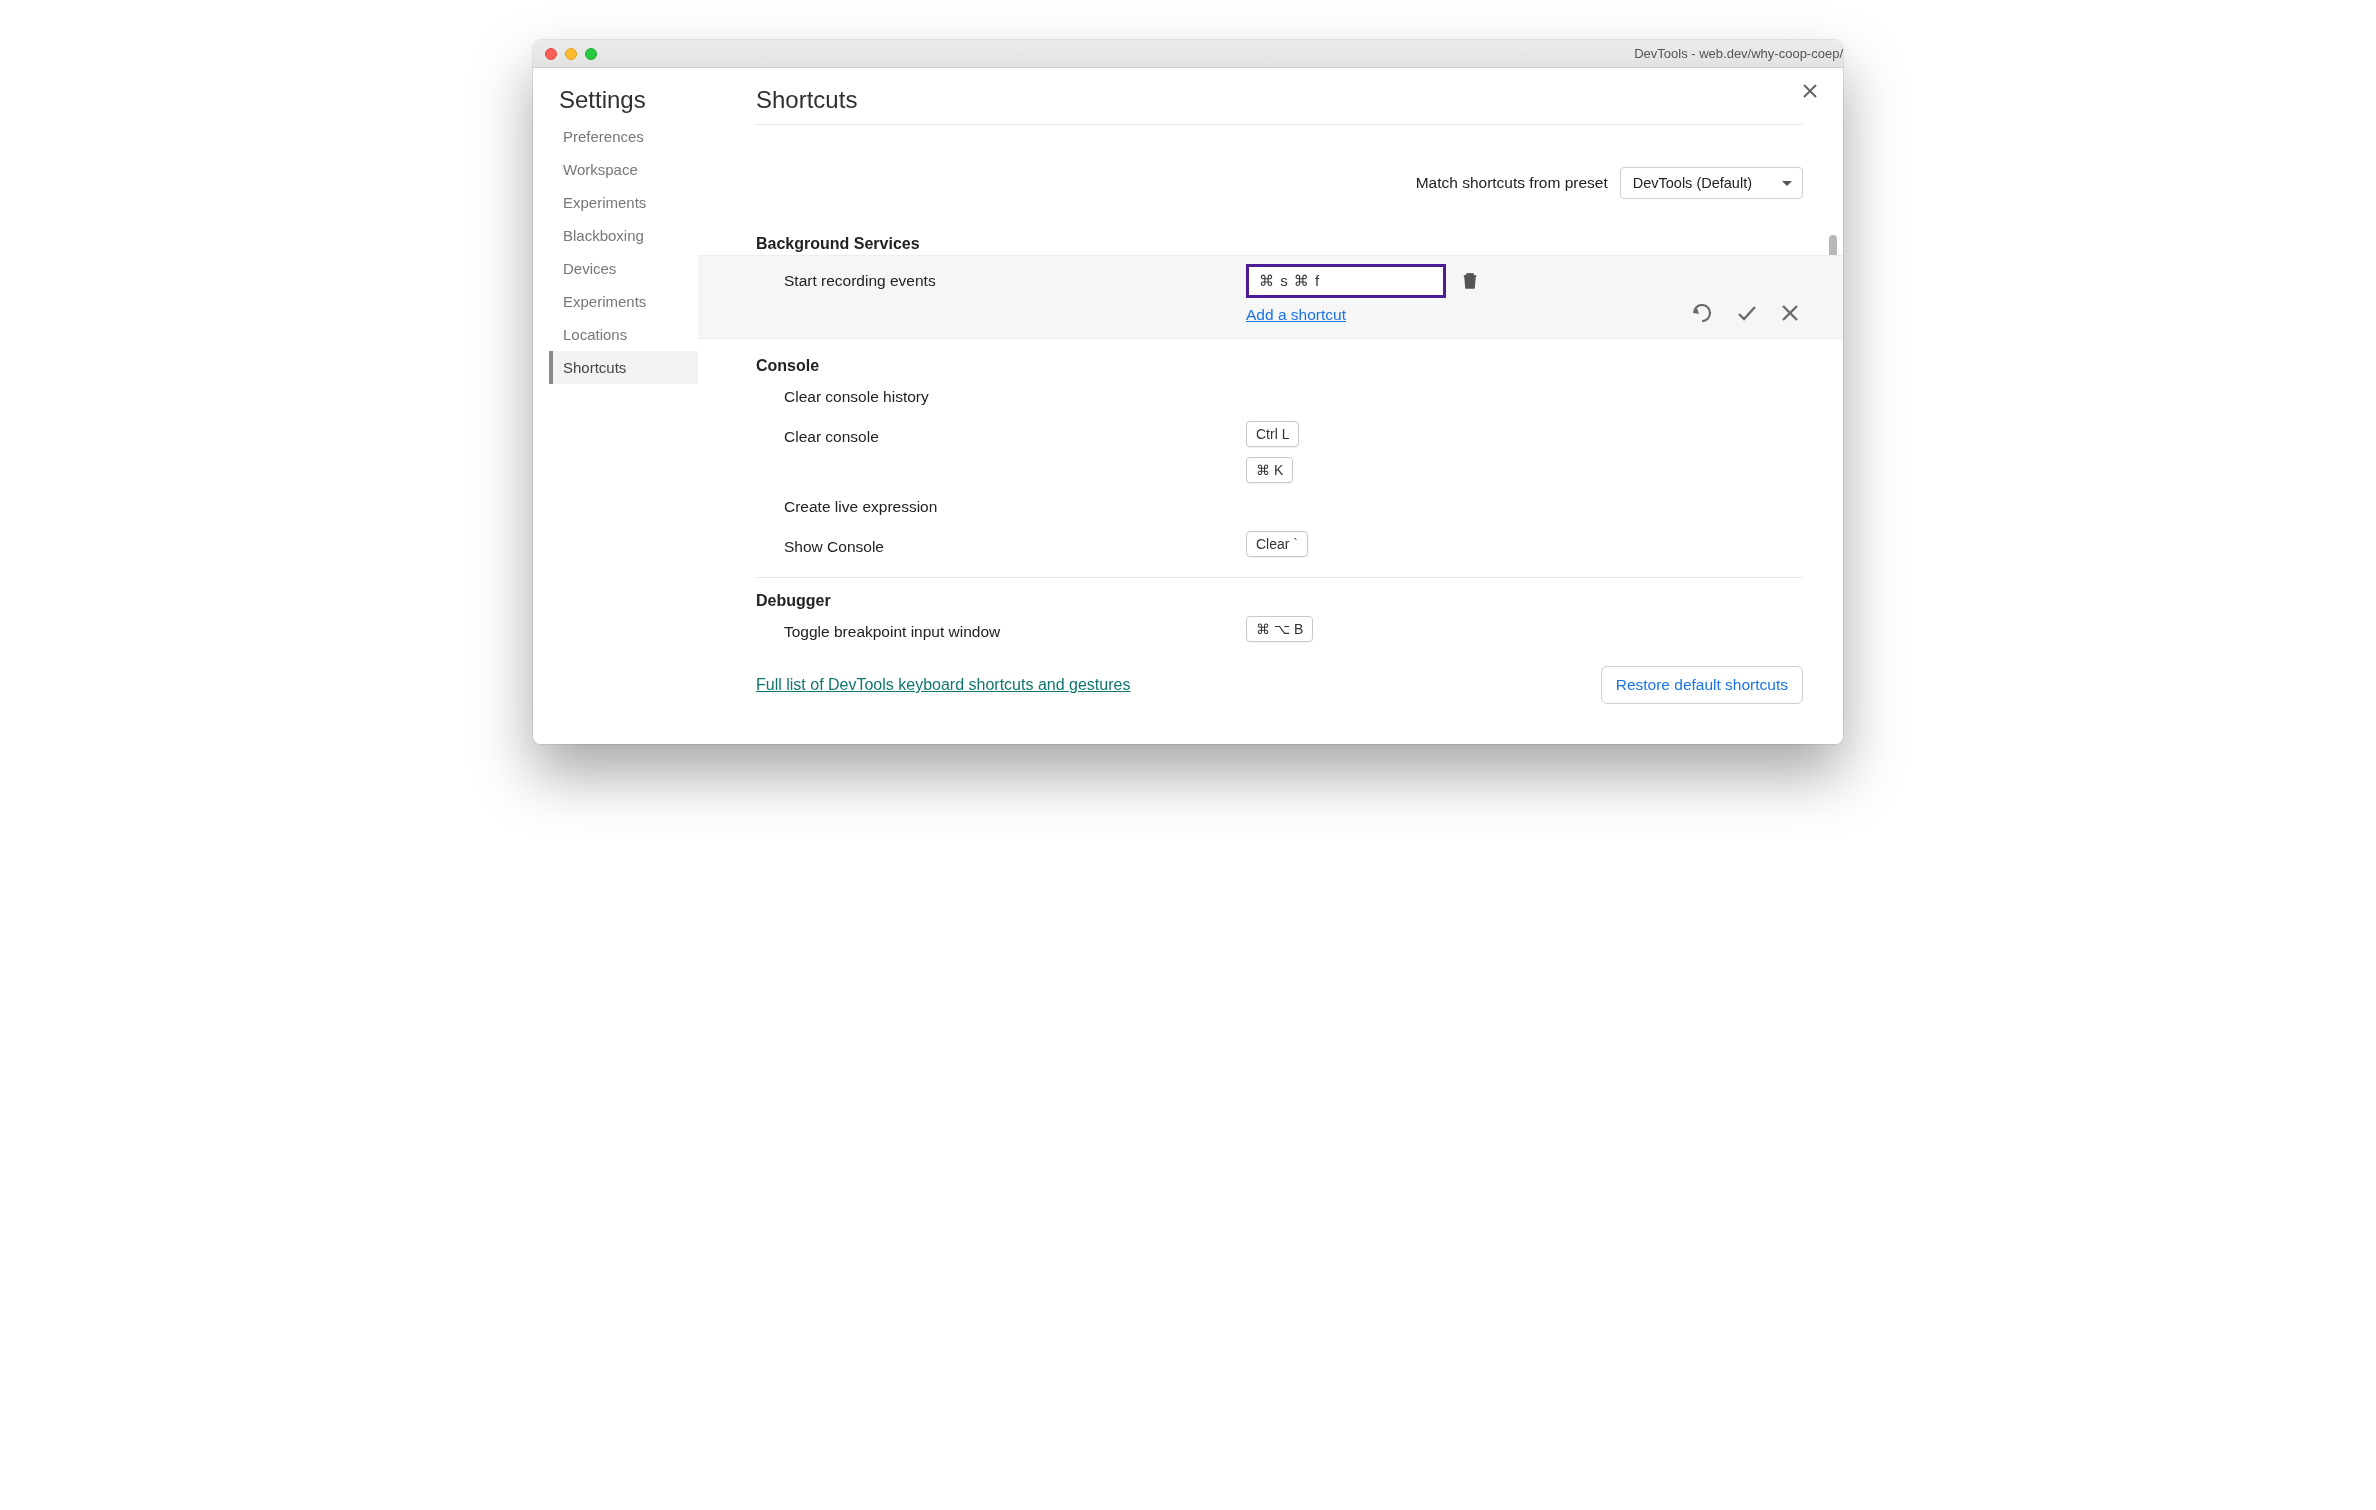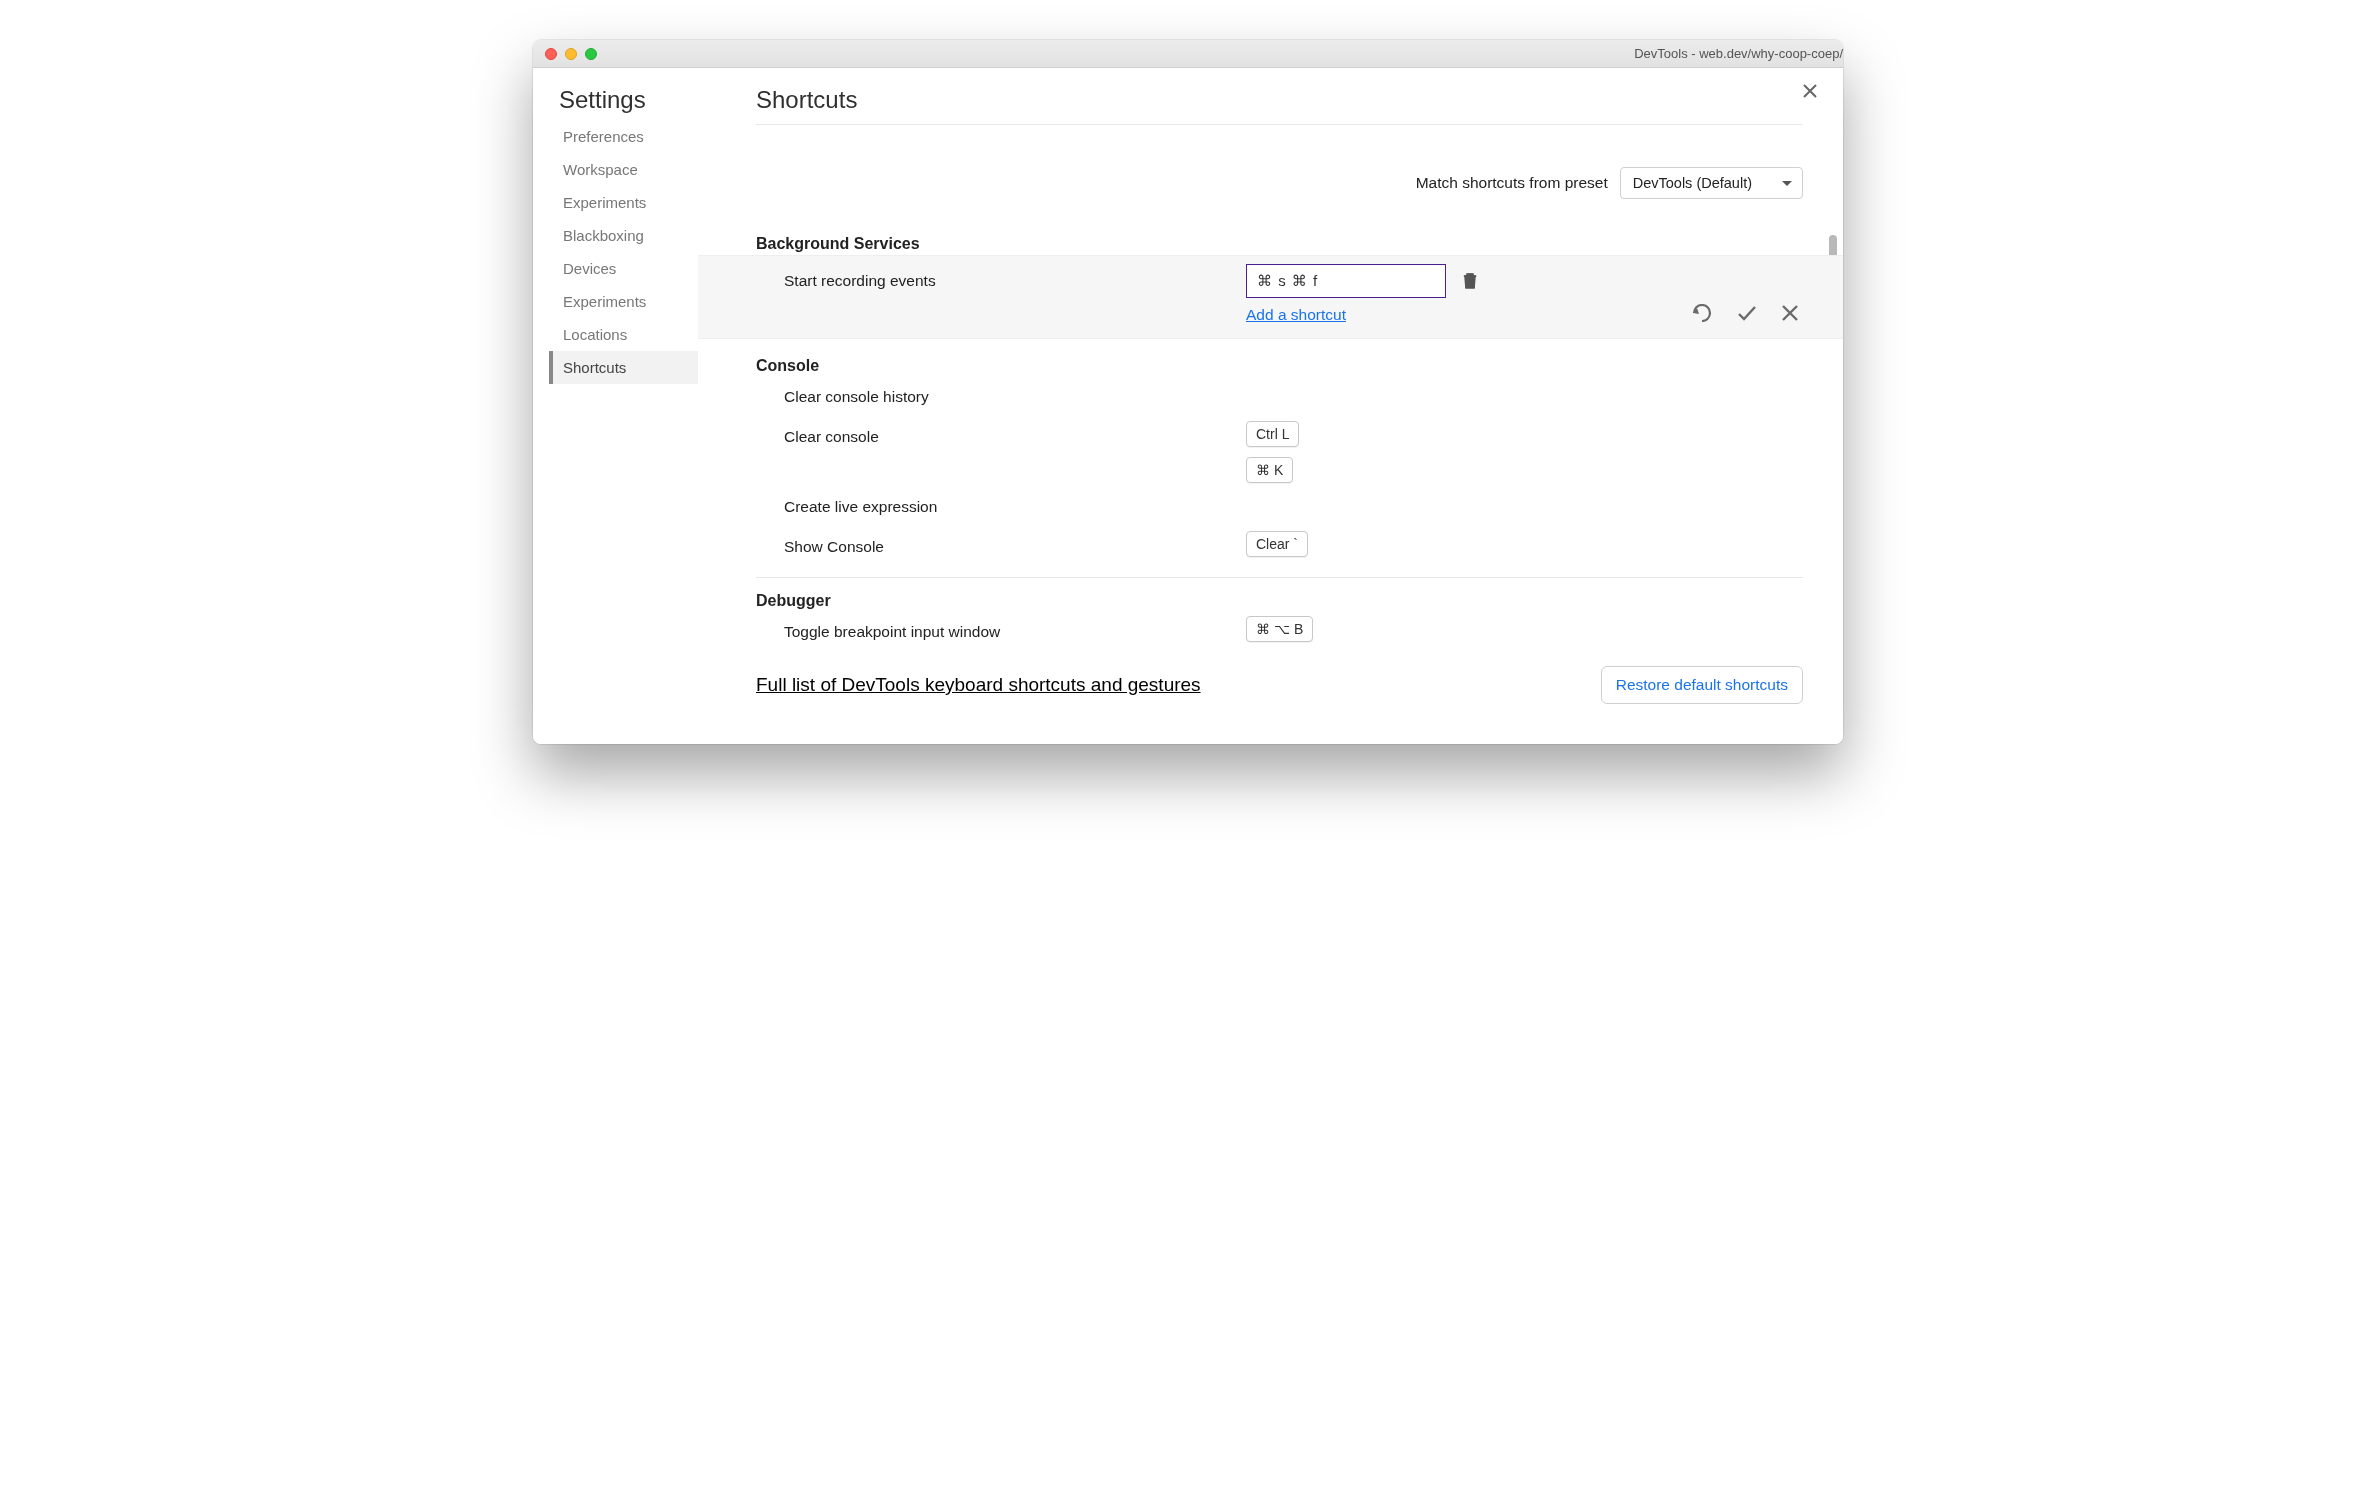--- a/index.html
+++ b/index.html
@@ -186,21 +186,21 @@
     align-items: center;
   }
   .edit-label {
     flex: 0 0 490px;
     padding-left: 28px;
     font-size: 15.5px;
     color: #222;
   }
   .edit-input {
     background: #fff;
-    border: 1px solid #4c1d95;
+    border: 3px solid #4c1d95;
     width: 200px;
     height: 34px;
     padding: 0 10px;
     font-size: 15px;
     letter-spacing: 1px;
     color: #333;
     font-family: inherit;
   }
   .trash-btn {
     background: none; border: none;
@@ -250,22 +250,22 @@
     border-radius: 4px;
     margin-top: 0;
   }
   .footer {
     display: flex;
     justify-content: space-between;
     align-items: center;
     padding: 14px 0 20px 0;
   }
   .footer-link {
-    font-size: 19px;
-    color: #000000;
+    font-size: 16px;
+    color: #0f766e;
     text-decoration: underline;
     cursor: pointer;
     text-align: right;
   }
   .restore-btn {
     border: 1px solid #cfcfcf;
     background: #fff;
     color: #1a73e8;
     font-size: 15.5px;
     padding: 9px 14px;

